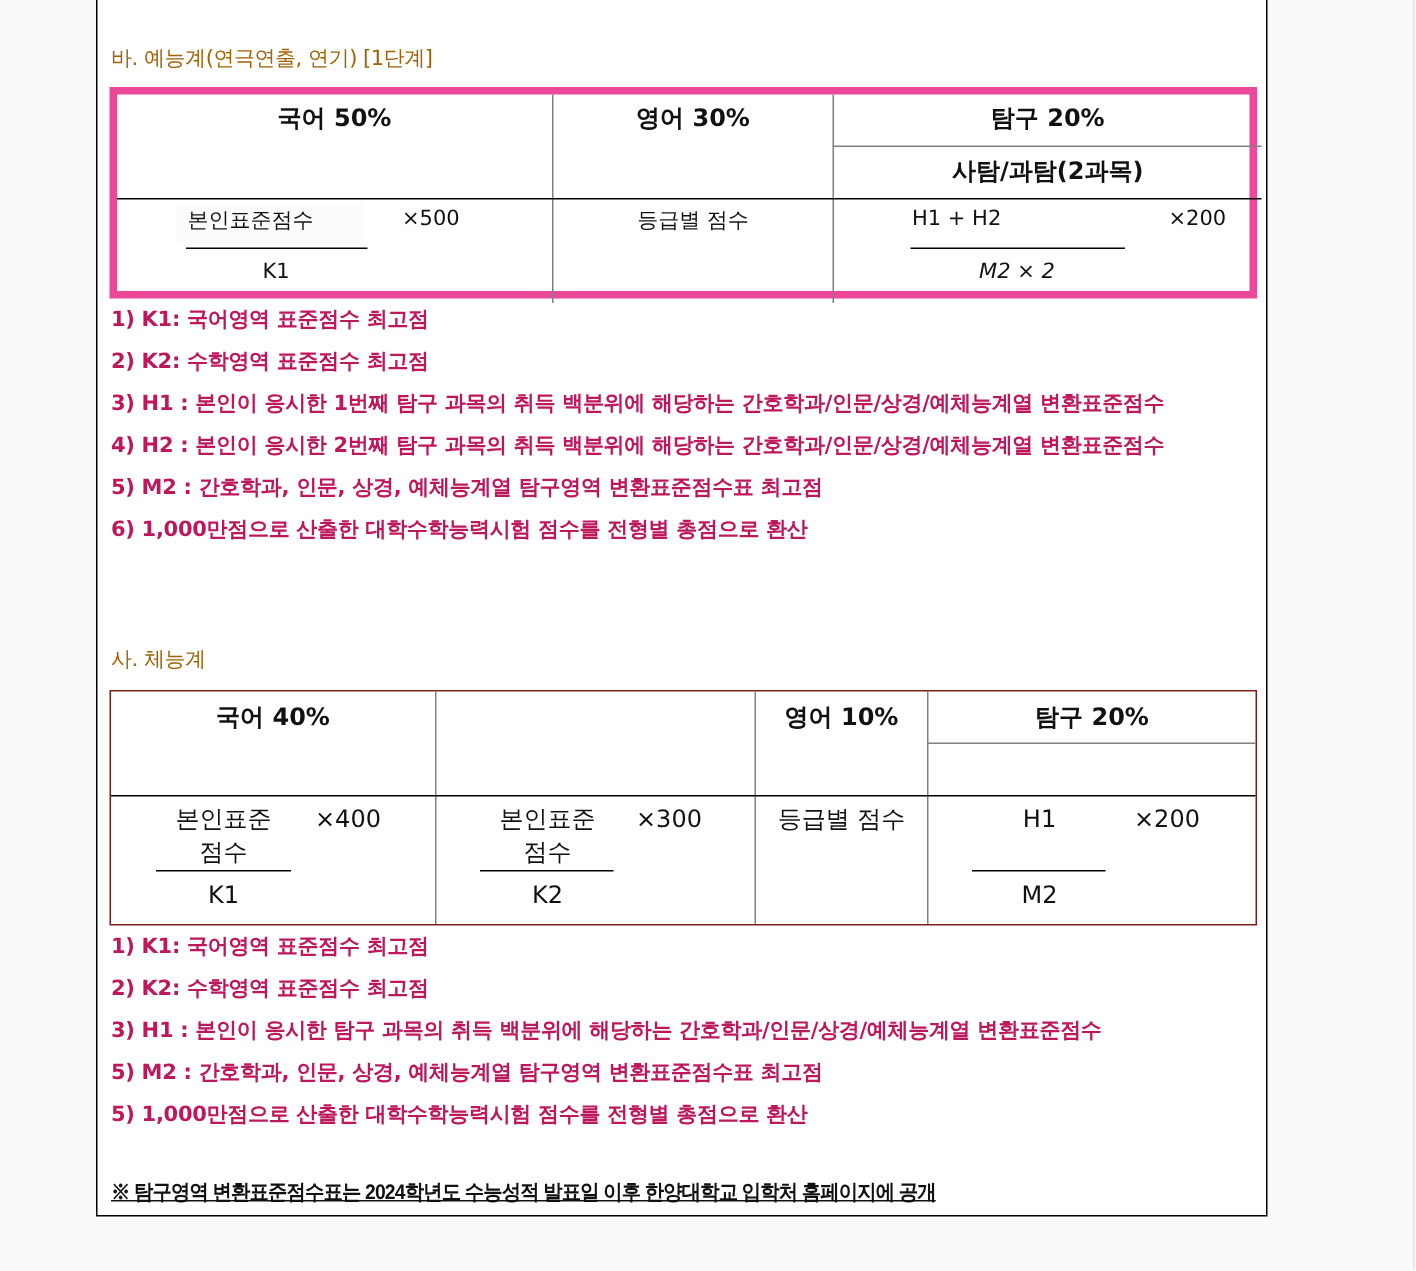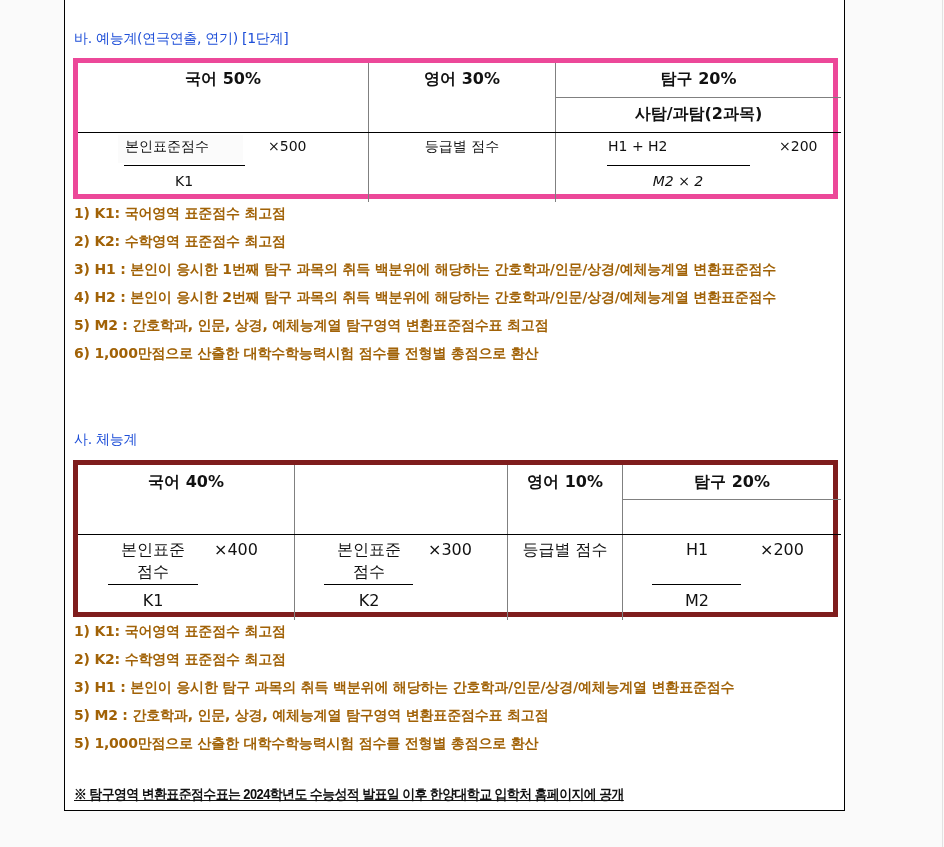--- a/index.html
+++ b/index.html
@@ -5,26 +5,26 @@
   html, body { margin:0; padding:0; }
   body {
     width:944px; height:847px; background:#fafafa; position:relative; overflow:hidden;
     font-family:"DejaVu Sans", "Liberation Sans", sans-serif; color:#111;
   }
   .right-edge { position:absolute; left:942px; top:0; width:1px; height:847px; background:#e2e2e2; }
   .page {
     position:absolute; left:64px; top:-2px; width:781px; height:813px;
     background:#fff; border:1px solid #000; box-sizing:border-box;
   }
-  .section-title { position:absolute; left:9px; font-size:14px; color:#1d4ed8; white-space:nowrap; letter-spacing:-0.3px; }
+  .section-title { position:absolute; left:9px; font-size:14px; color:#a16207; white-space:nowrap; letter-spacing:-0.3px; }
   .hdr { font-weight:bold; text-align:center; }
   .abs { position:absolute; white-space:nowrap; }
   .fracline { position:absolute; height:1px; background:#000; }
   .shade { position:absolute; background:#fbfbfb; }
-  .notes { position:absolute; left:9px; font-size:14px; font-weight:bold; color:#a16207; letter-spacing:-0.2px; }
+  .notes { position:absolute; left:9px; font-size:14px; font-weight:bold; color:#be185d; letter-spacing:-0.2px; }
   .notes div { height:28px; line-height:20px; white-space:nowrap; }
   .footnote {
     position:absolute; left:9px; top:787px; font-size:14px; font-weight:bold;
     text-decoration:underline; white-space:nowrap; letter-spacing:-0.6px;
     font-family:"Liberation Sans", sans-serif; transform:scaleX(0.92); transform-origin:left;
   }
 </style>
 </head>
 <body>
 
@@ -66,21 +66,21 @@
     <div>1) K1: 국어영역 표준점수 최고점</div>
     <div>2) K2: 수학영역 표준점수 최고점</div>
     <div>3) H1 : 본인이 응시한 1번째 탐구 과목의 취득 백분위에 해당하는 간호학과/인문/상경/예체능계열 변환표준점수</div>
     <div>4) H2 : 본인이 응시한 2번째 탐구 과목의 취득 백분위에 해당하는 간호학과/인문/상경/예체능계열 변환표준점수</div>
     <div>5) M2 : 간호학과, 인문, 상경, 예체능계열 탐구영역 변환표준점수표 최고점</div>
     <div>6) 1,000만점으로 산출한 대학수학능력시험 점수를 전형별 총점으로 환산</div>
   </div>
 
   <div class="section-title" style="top:432px;">사. 체능계</div>
 
-  <div style="position:absolute; left:8px; top:461px; width:765px; height:157px; border:5px solid #7f1d1d; box-sizing:border-box;">
+  <div style="position:absolute; left:8px; top:461px; width:765px; height:157px; border:1px solid #7f1d1d; box-sizing:border-box;">
     <div style="position:absolute; left:216px; top:0; width:1px; height:155px; background:#808080;"></div>
     <div style="position:absolute; left:429px; top:0; width:1px; height:155px; background:#808080;"></div>
     <div style="position:absolute; left:544px; top:0; width:1px; height:155px; background:#808080;"></div>
     <div style="position:absolute; left:544px; top:34px; width:219px; height:1px; background:#808080;"></div>
     <div style="position:absolute; left:0; top:69px; width:763px; height:1px; background:#000;"></div>
 
     <div class="abs hdr" style="left:0; top:7px; width:216px;">국어 40%</div>
     <div class="abs hdr" style="left:430px; top:7px; width:114px;">영어 10%</div>
     <div class="abs hdr" style="left:545px; top:7px; width:218px;">탐구 20%</div>
 

